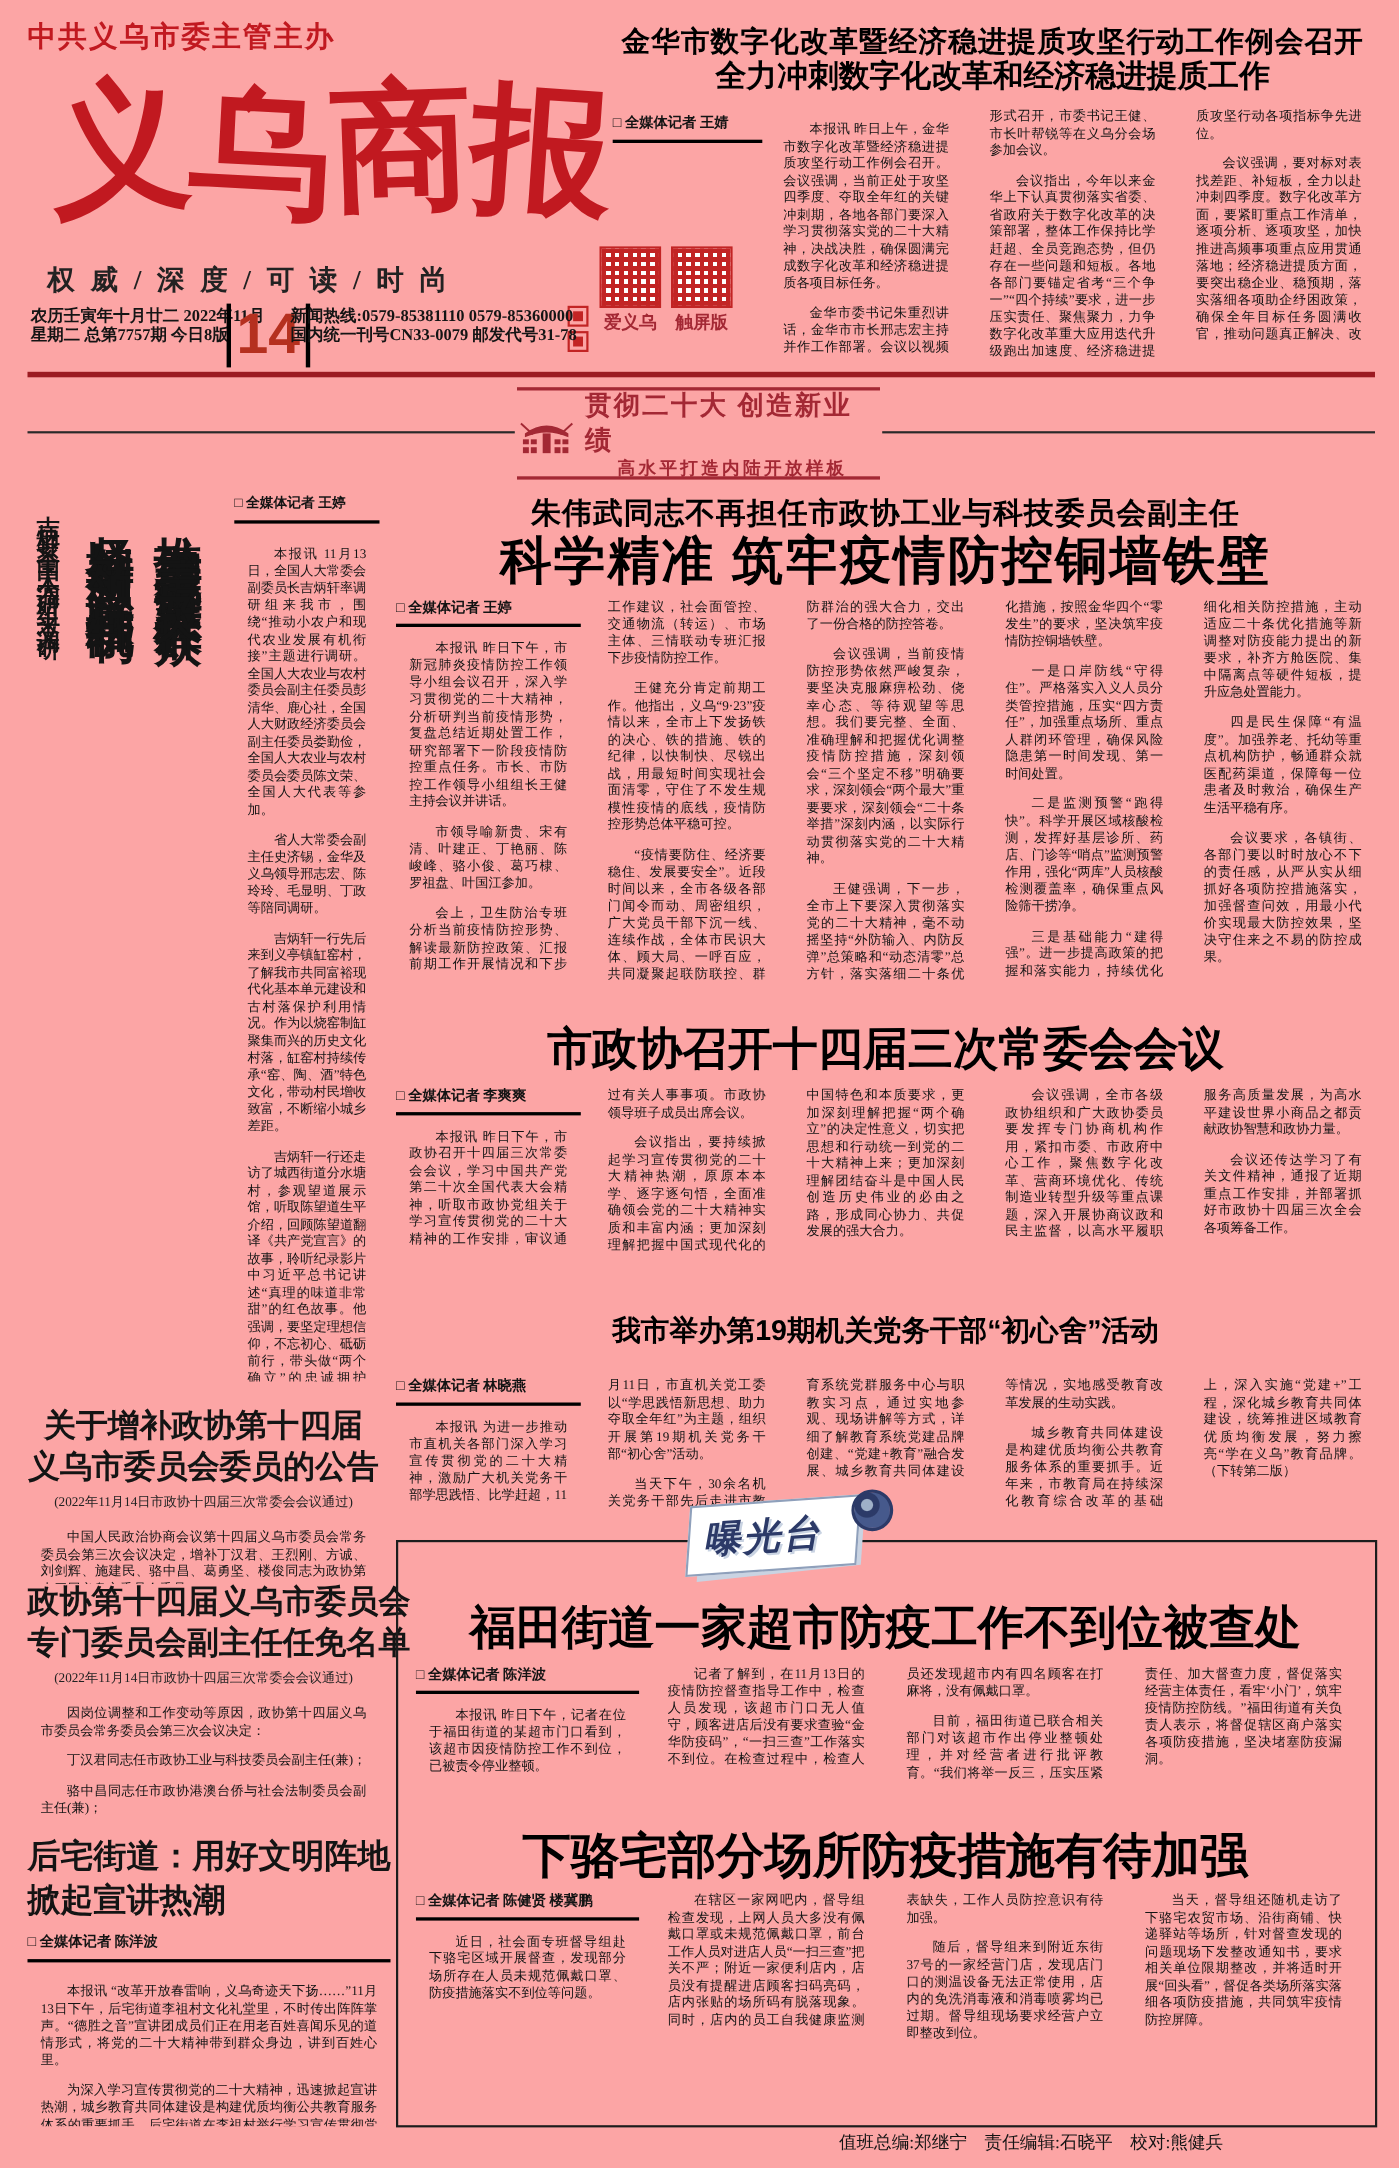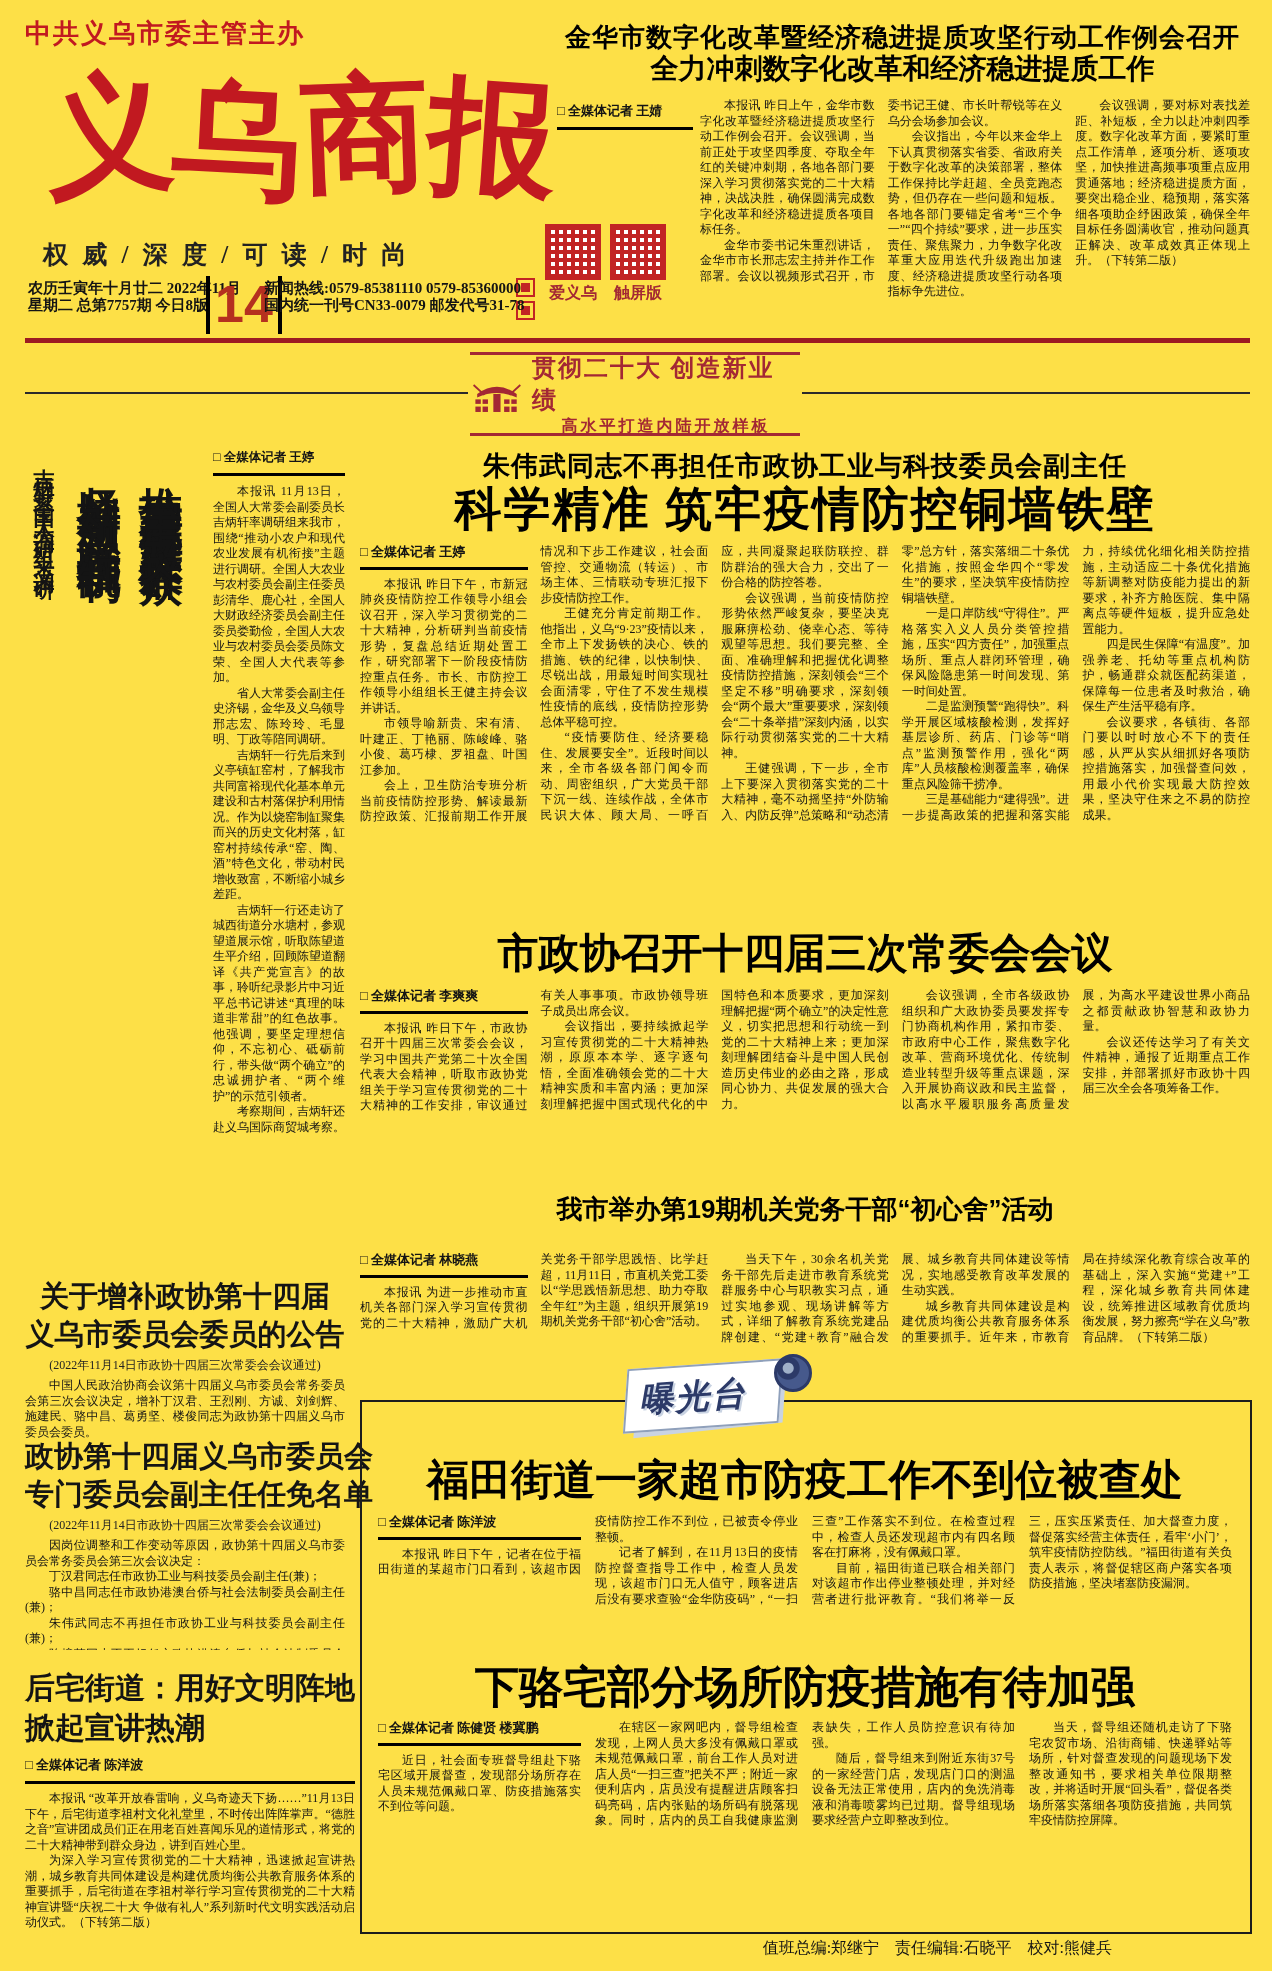--- a/index.html
+++ b/index.html
@@ -1,16 +1,16 @@
 <!DOCTYPE html>
 <html><head>
 <meta charset="utf-8">
 <style>
   html,body{margin:0;padding:0;background:#e8e8e8;}
-  .page{position:relative;width:1272px;height:1971px;background:#fde047;margin:0 auto;overflow:hidden;
+  .page{position:relative;width:1272px;height:1971px;background:#fca5a5;margin:0 auto;overflow:hidden;
         font-family:"Liberation Serif", serif;color:#141414;}
   .abs{position:absolute;}
 
   
   .owner{font-family:"Liberation Sans",sans-serif;font-weight:900;font-size:26px;color:#c11920;letter-spacing:2px;}
   .paper-title{display:flex;justify-content:space-between;width:500px;color:#c11920;
                font-family:"DejaVu Serif",serif;font-weight:900;font-size:128px;line-height:150px;}
   .paper-title span{display:inline-block;}
   .paper-title span:nth-child(1){transform:rotate(-4deg);}
   .paper-title span:nth-child(2){transform:rotate(3deg) translateY(6px);}
@@ -38,21 +38,21 @@
   .banner-l1{font-family:"Liberation Sans",sans-serif;font-weight:900;font-size:24px;color:#a32834;letter-spacing:2px;}
   .banner-l2{font-family:"Liberation Sans",sans-serif;font-weight:700;font-size:16px;color:#a32834;letter-spacing:3px;text-align:center;}
 
   
   .kicker{font-family:"Liberation Sans",sans-serif;font-weight:600;font-size:26px;color:#000;
           text-align:center;letter-spacing:1px;white-space:nowrap;}
   .headline{font-family:"Liberation Sans",sans-serif;font-weight:900;color:#000;text-align:center;white-space:nowrap;}
   .byline{font-size:13px;font-weight:700;border-bottom:3px solid #000;padding-bottom:7px;margin-bottom:7px;
           font-family:"Liberation Serif",serif;}
   .body-text{font-size:12px;line-height:15.5px;text-align:justify;overflow:hidden;}
-  .body-text p{margin:0;text-indent:2em;}
+  .body-text p{margin:12px;text-indent:2em;}
   .cols3{column-count:3;column-gap:13px;column-fill:balance;}
   .cols4{column-count:4;column-gap:14px;column-fill:balance;}
   .cols5{column-count:5;column-gap:13px;column-fill:balance;}
 
   
   .v-kicker{writing-mode:vertical-rl;font-size:21px;font-weight:600;letter-spacing:8px;
             font-family:"Liberation Serif",serif;}
   .v-head{writing-mode:vertical-rl;font-family:"Liberation Sans",sans-serif;font-weight:900;
           font-size:44px;letter-spacing:5px;line-height:1.15;}
 

